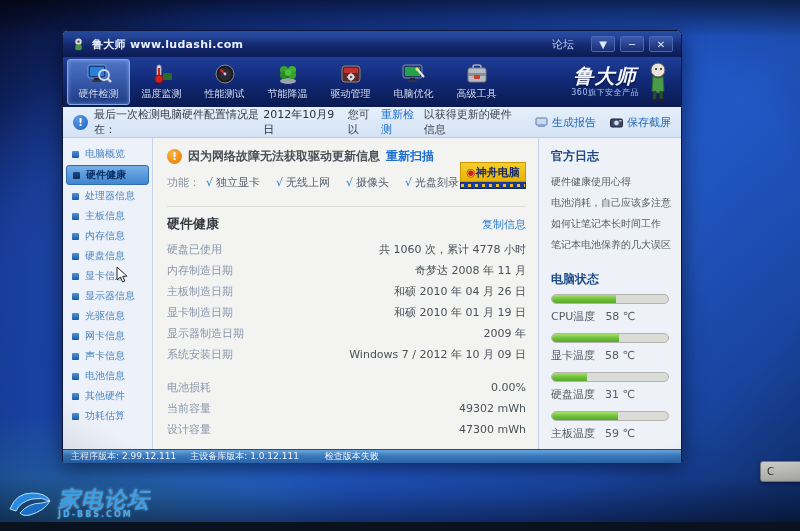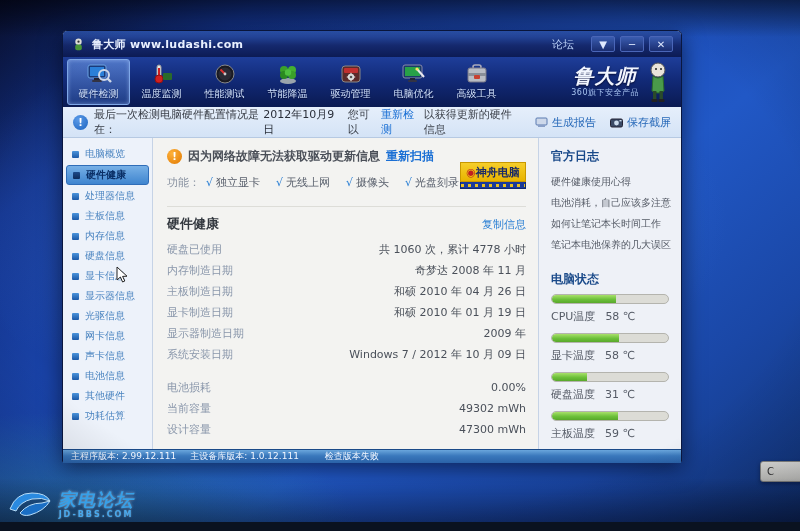--- a/index.html
+++ b/index.html
@@ -110,23 +110,23 @@
   
   .statusbar { height:14px; display:flex; align-items:center; padding:0 8px;
     background:linear-gradient(180deg,#6aa6dc 0%,#3a78bc 45%,#2a62a8 100%); border-top:1px solid #1a4a88;
     font-size:9px; color:#f0f6ff; }
   .statusbar span { margin-right:14px; white-space:nowrap; }
   .statusbar .fail { margin-left:12px; }
 
   
   .watermark { position:absolute; left:6px; bottom:8px; display:flex; align-items:center; z-index:45; }
   .wm-text { margin-left:4px; }
-  .wm-title { color:#37a0e8; font-size:18px; font-weight:bold; font-style:italic; letter-spacing:1px;
+  .wm-title { color:#37a0e8; font-size:22px; font-weight:bold; font-style:italic; letter-spacing:1px;
     text-shadow:0 0 3px rgba(255,255,255,.55), 1px 1px 2px rgba(0,40,90,.6); line-height:20px; }
-  .wm-sub { color:#48a8ec; font-size:8px; font-weight:bold; letter-spacing:2px; text-shadow:0 0 2px rgba(255,255,255,.4);text-align:center; }
+  .wm-sub { color:#48a8ec; font-size:8px; font-weight:bold; letter-spacing:2px; text-shadow:0 0 2px rgba(255,255,255,.4); }
   .partial-btn { position:absolute; left:760px; top:461px; width:48px; height:21px; z-index:20;
     background:linear-gradient(180deg,#e8e8e4,#c8c8c2); border:1px solid #8a8a86; border-radius:3px;
     font-size:10px; color:#333; display:flex; align-items:center; padding-left:6px; box-shadow:0 2px 4px rgba(0,0,20,.4); }
 </style>
 </head>
 <body>
 
 <div class="teal-glow"></div>
 
 <div class="win">

